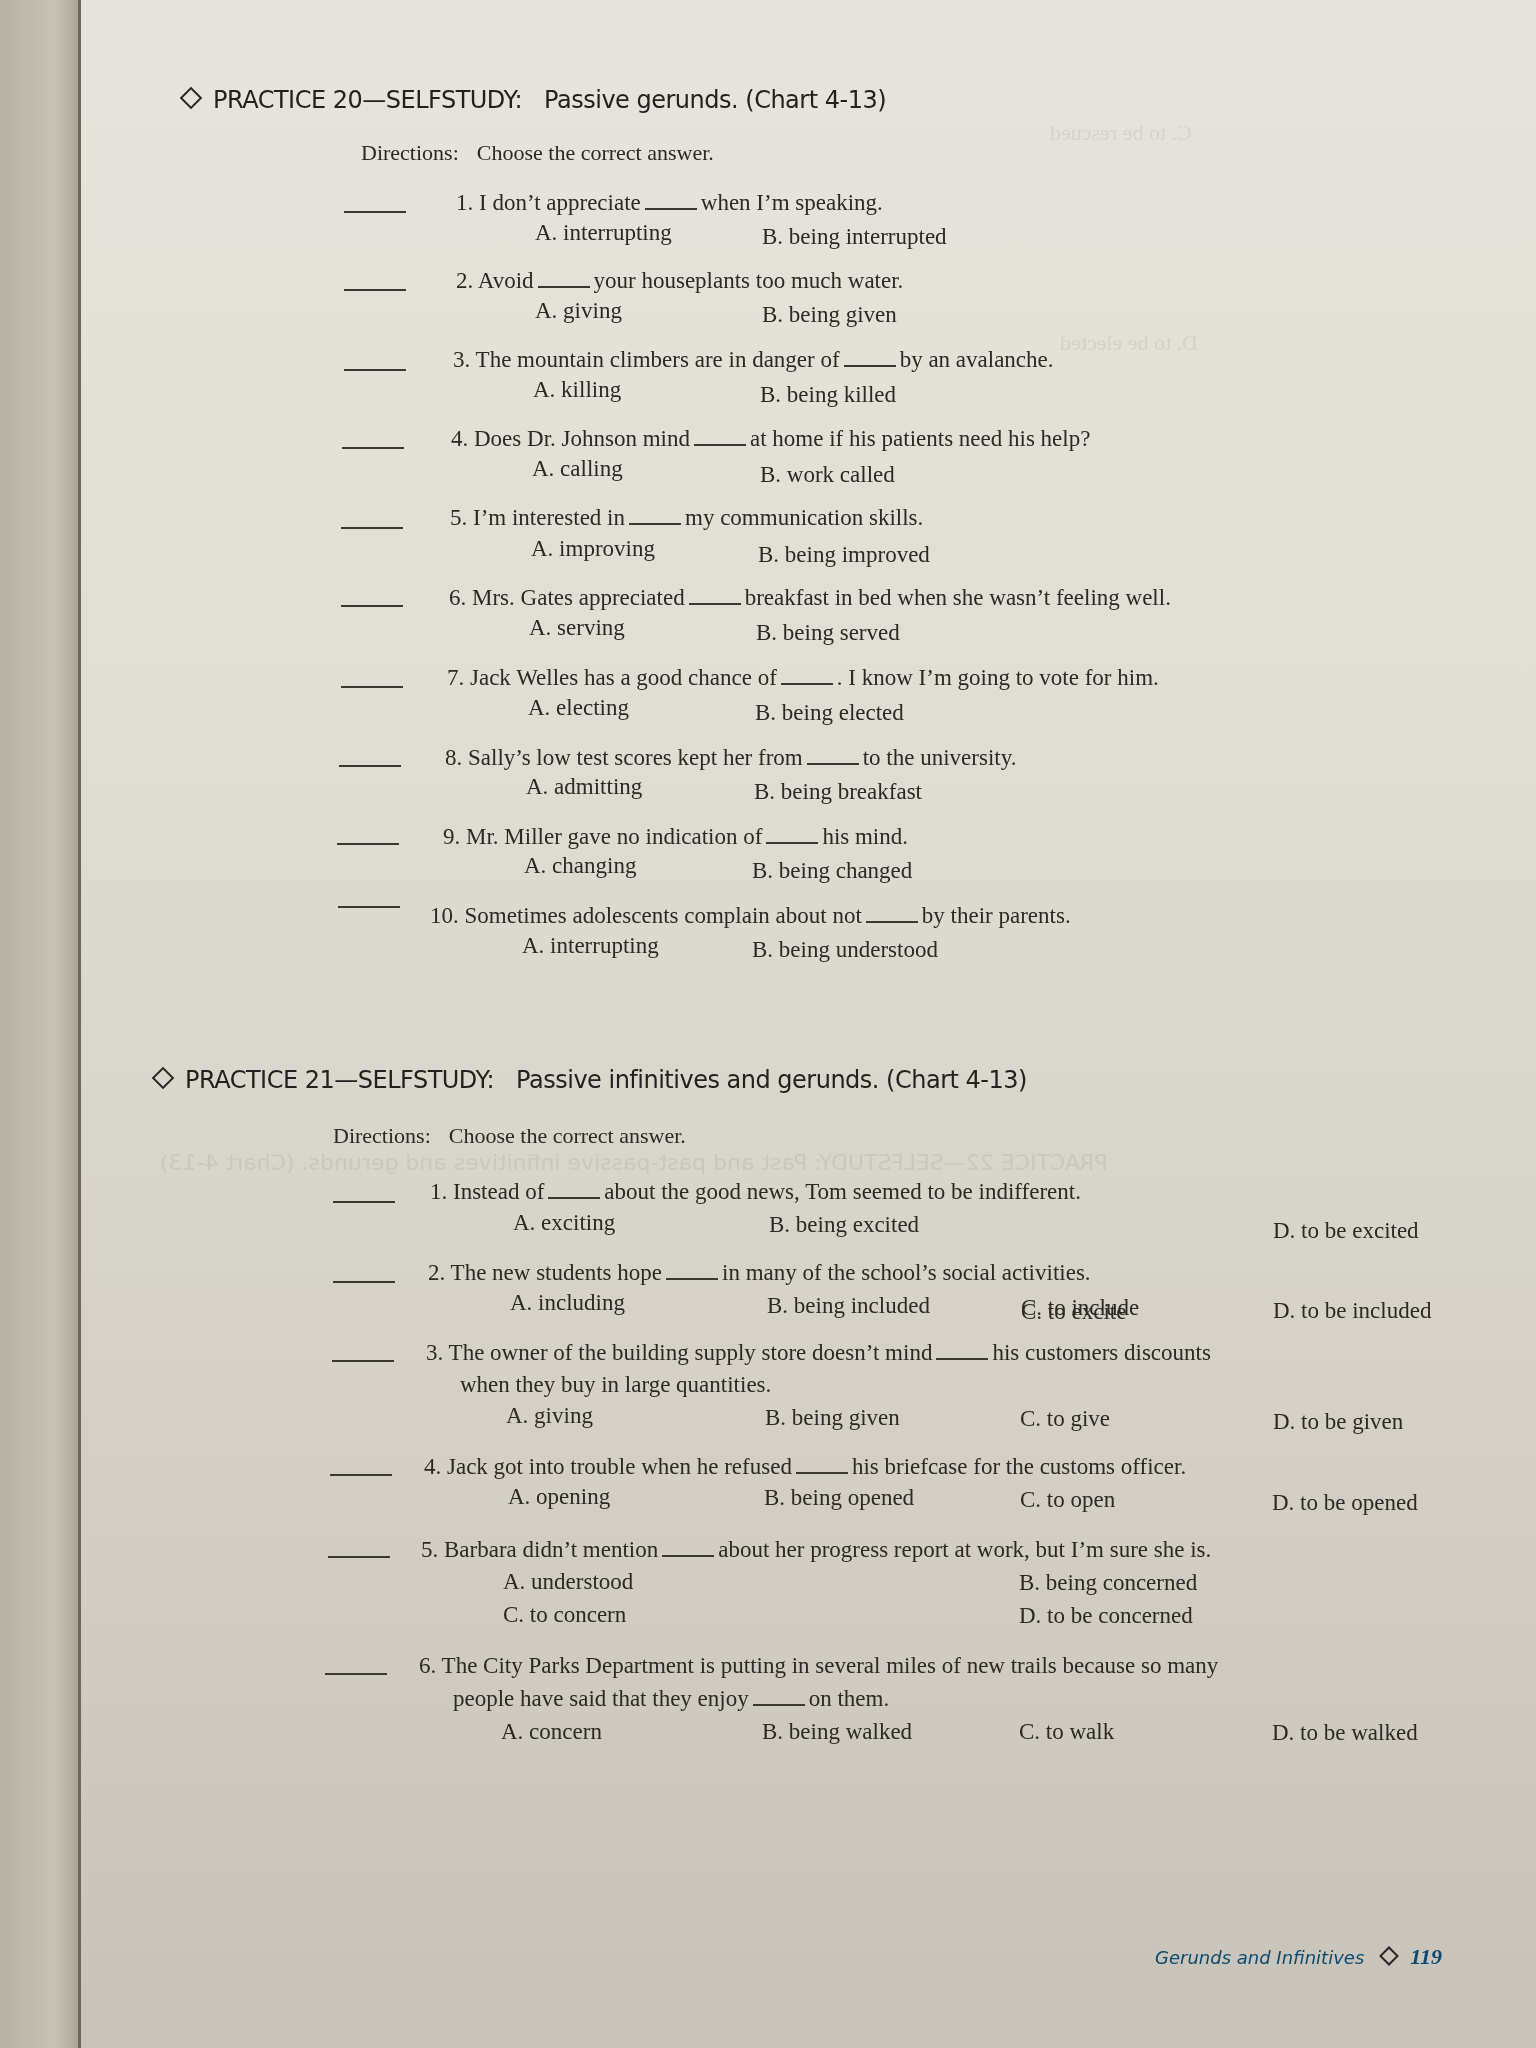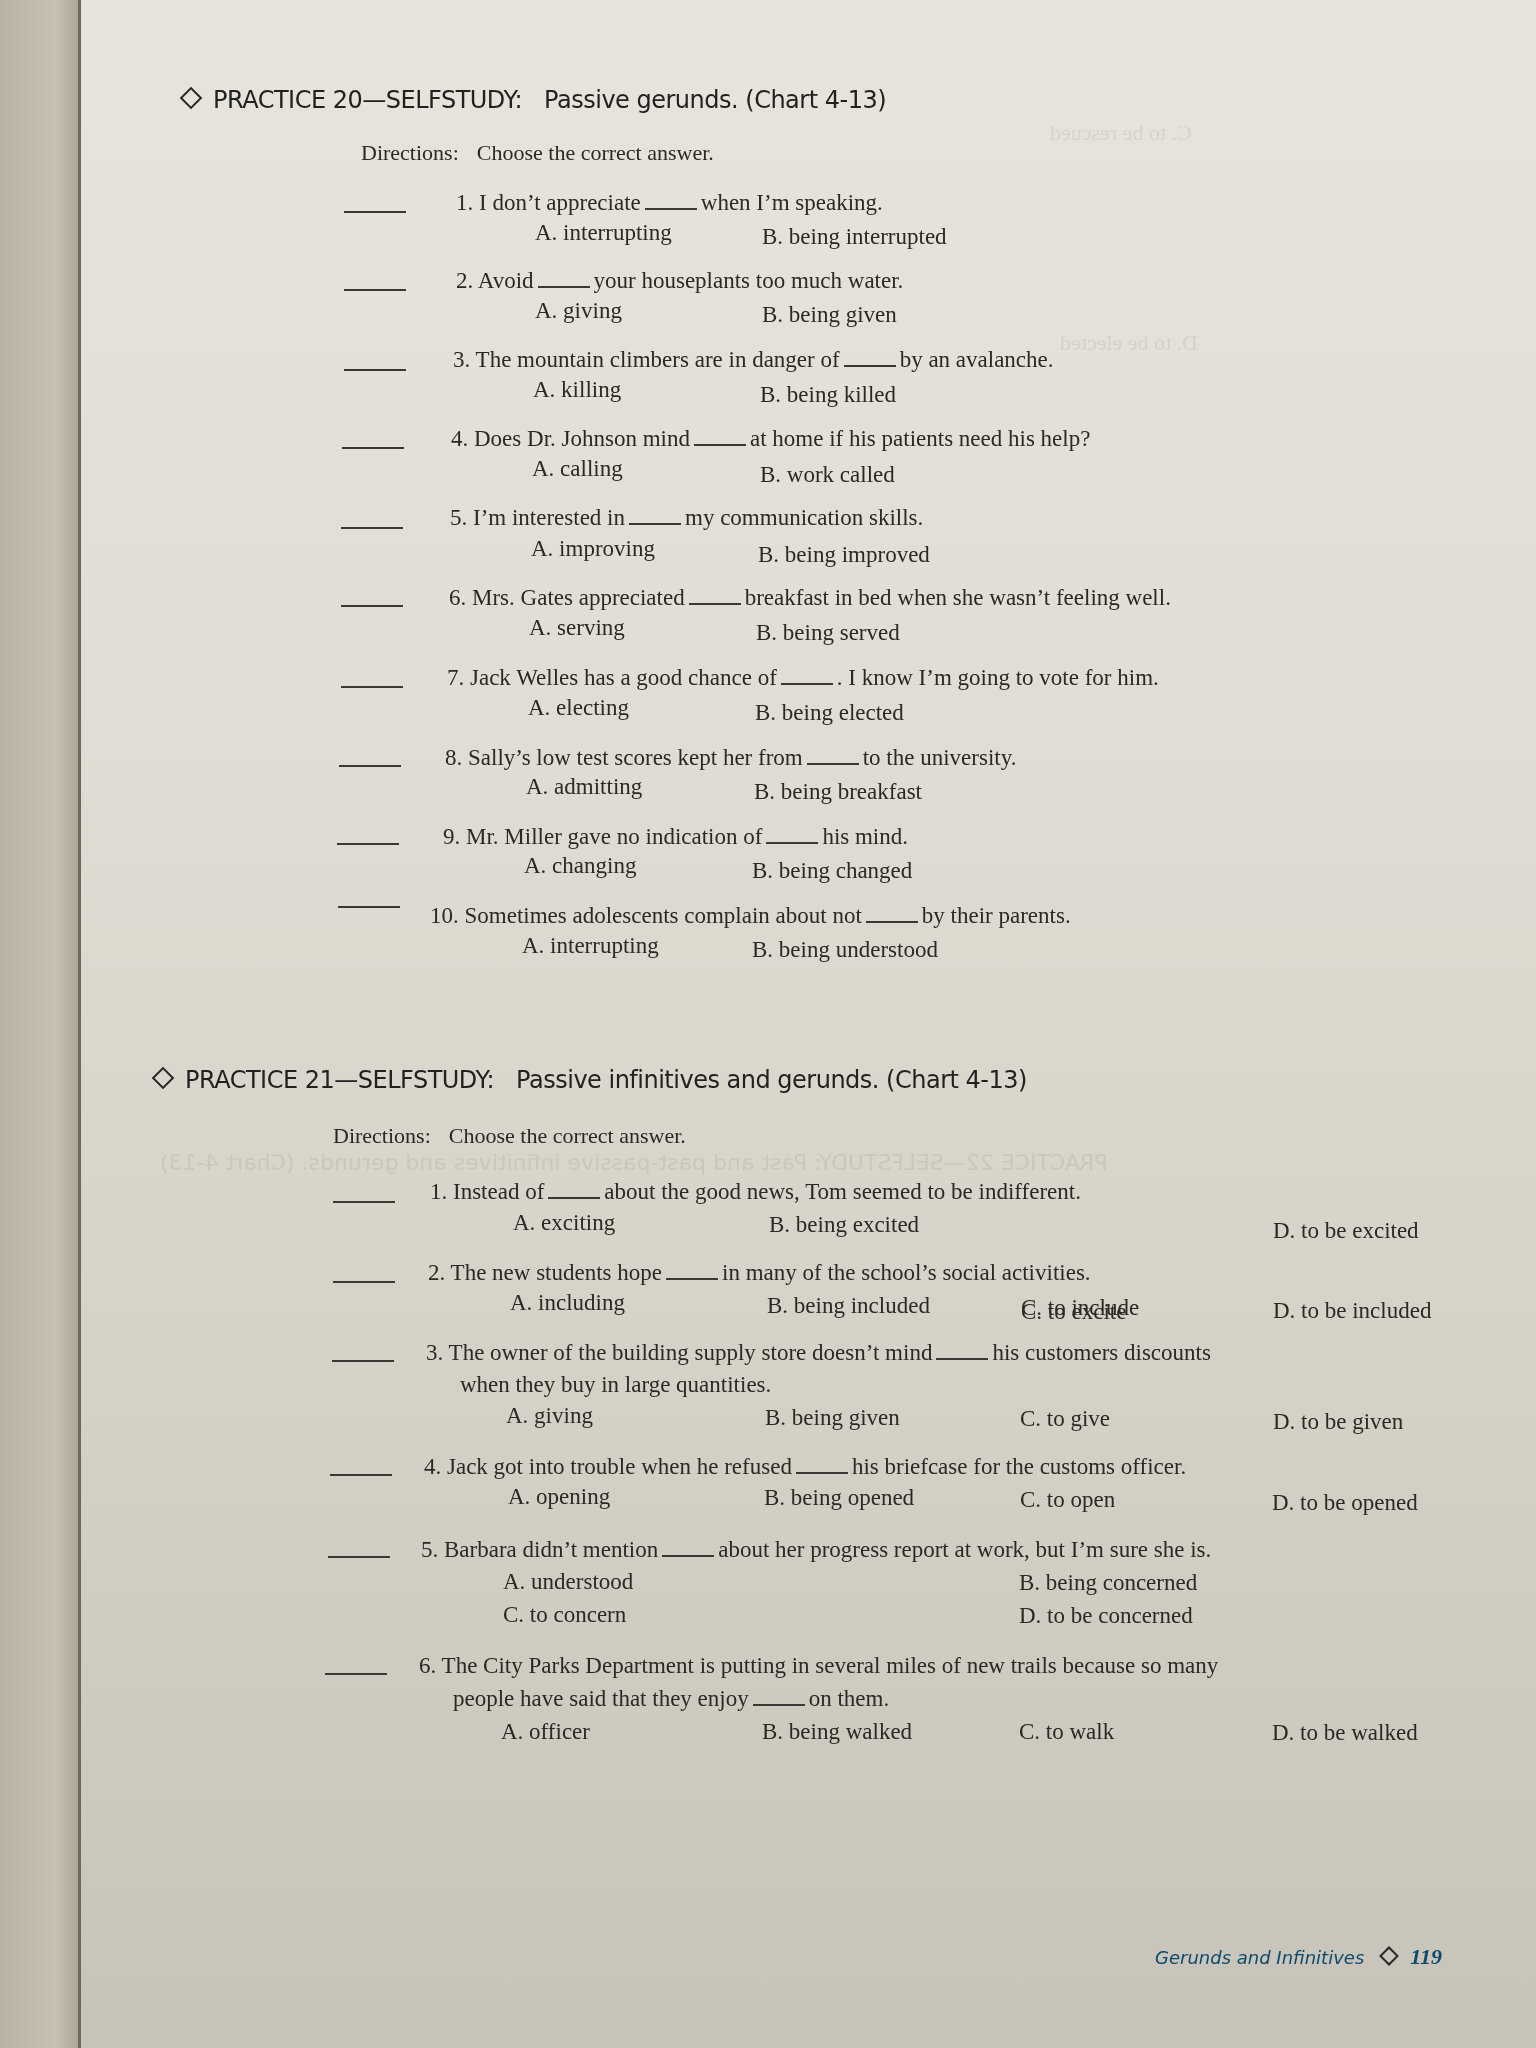--- a/index.html
+++ b/index.html
@@ -225,20 +225,20 @@
 <div class="opt" style="left:1019px; top:1603px;">D. to be concerned</div>
 
 <div class="answer-blank" style="left:325px; top:1673px;"></div>
 <div class="q" style="left:419px; top:1651px;">
   <span>6.</span>
   <span>The City Parks Department is putting in several miles of new trails because so many</span>
 </div>
 <div class="q" style="left:453px; top:1684px;">
   <span>people have said that they enjoy</span><span class="inline-blank"></span><span>on them.</span>
 </div>
-<div class="opt" style="left:501px; top:1719px;">A. officer</div>
+<div class="opt" style="left:501px; top:1719px;">A. concern</div>
 <div class="opt" style="left:762px; top:1719px;">B. being walked</div>
 <div class="opt" style="left:1019px; top:1719px;">C. to walk</div>
 <div class="opt" style="left:1272px; top:1720px;">D. to be walked</div>
 
 <div class="footer">
   <span>Gerunds and Infinitives</span><span class="diamond"></span><span class="page-num">119</span>
 </div>
 
 </body></html>

